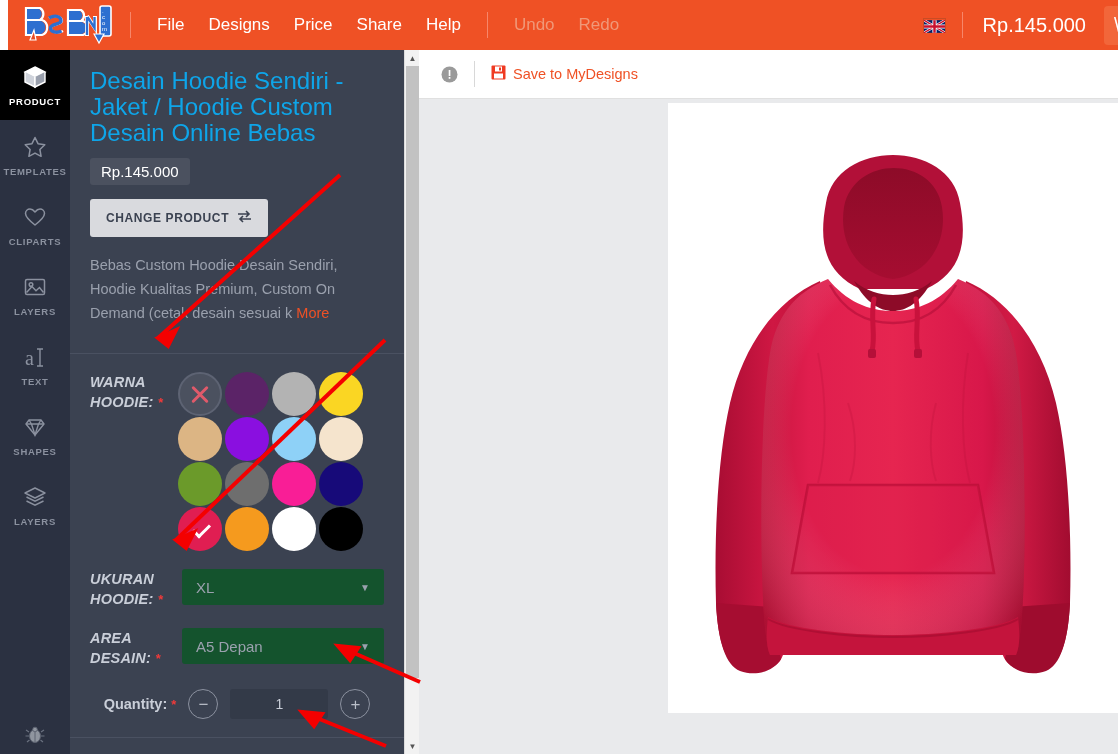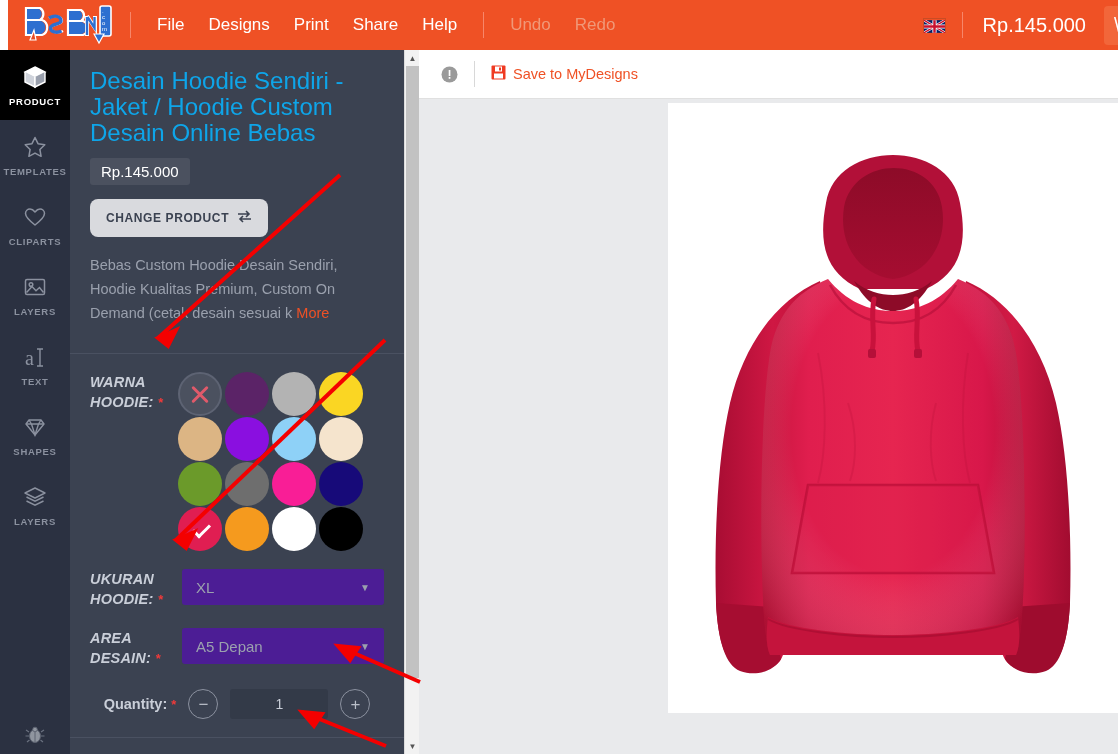--- a/index.html
+++ b/index.html
@@ -73,21 +73,21 @@
   .panel-title {
     color: #0ea5e9; font-size: 24px; line-height: 26px; font-weight: normal;
   }
   .price-badge {
     display: inline-block; margin-top: 12px; background: #4b515f;
     color: #ffffff; font-size: 15px; padding: 5px 11px; border-radius: 3px;
   }
   .change-product {
     display: flex; align-items: center; gap: 8px; margin-top: 14px;
     background: #d9dade; color: #3b4251; font-size: 12px; font-weight: bold;
-    letter-spacing: 0.6px; padding: 11px 16px; border-radius: 8px;
+    letter-spacing: 0.6px; padding: 11px 16px; border-radius: 3px;
     border: none; cursor: pointer; font-family: inherit;
   }
   .desc {
     color: #9aa0ad; font-size: 14.5px; line-height: 24px; margin-top: 16px;
   }
   .desc-more { color: #ef5125; cursor: pointer; }
   .panel-sep { height: 1px; background: #4a5161; margin: 14px 0 0 0; }
 
   .form-area { padding: 0 20px; }
   .form-row { display: flex; align-items: flex-start; padding-top: 18px; }
@@ -116,21 +116,21 @@
   }
   .swatch-x::before, .swatch-x::after {
     content: ""; position: absolute; left: 9px; top: 19px;
     width: 22px; height: 3px; background: #e05a6a; border-radius: 2px;
   }
   .swatch-x::before { transform: rotate(45deg); }
   .swatch-x::after  { transform: rotate(-45deg); }
   .dotted { background-image: radial-gradient(#5a5a5a 1px, transparent 1px); background-size: 5px 5px; }
 
   .select-box {
-    flex: 1 1 auto; background: #4c1d95; color: #9ba1ae; font-size: 15px;
+    flex: 1 1 auto; background: #14532d; color: #9ba1ae; font-size: 15px;
     padding: 10px 14px; border-radius: 3px; border: none;
     display: flex; align-items: center; justify-content: space-between;
     cursor: pointer; height: 36px; margin-left: 6px;
   }
   .caret { color: #9ba1ae; font-size: 10px; }
 
   .qty-row { display: flex; align-items: center; padding-top: 20px; gap: 12px; justify-content: center; }
   .qty-label { color: #c9ced8; font-size: 14.5px; font-weight: bold; }
   .step-btn {
     width: 30px; height: 30px; border-radius: 50%;
@@ -233,21 +233,21 @@
         </g>
         <path d="M18 28 l-4 10 h6 z" fill="#e84b26" stroke="#ffffff" stroke-width="1.2"></path>
         <path d="M78 32 l5 9 l5 -9 z" fill="#2d6fd0" stroke="#ffffff" stroke-width="1.2"></path>
       </svg>
     </div>
 
     <div class="hdr-div"></div>
 
     <div class="menu-item">File</div>
     <div class="menu-item">Designs</div>
-    <div class="menu-item">Print</div>
+    <div class="menu-item">Price</div>
     <div class="menu-item">Share</div>
     <div class="menu-item">Help</div>
 
     <div class="hdr-div"></div>
 
     <div class="menu-item disabled">Undo</div>
     <div class="menu-item disabled">Redo</div>
 
     <div class="hdr-spacer"></div>
 

